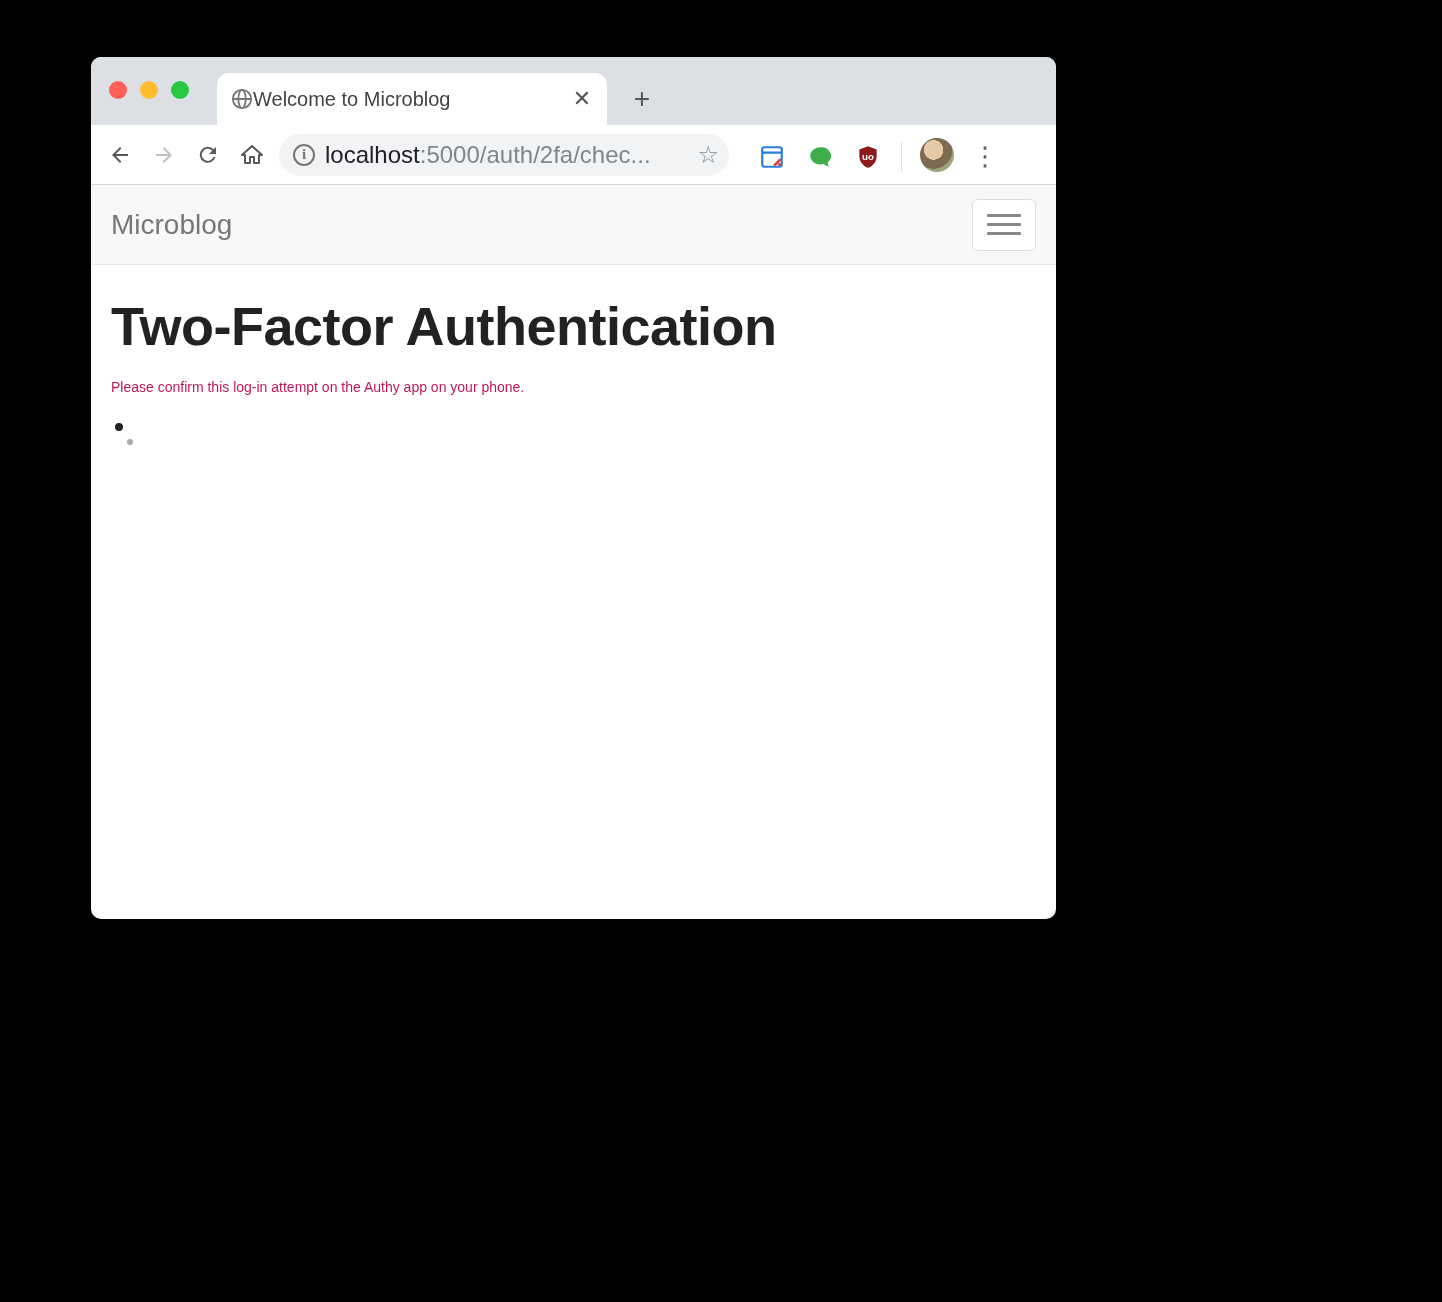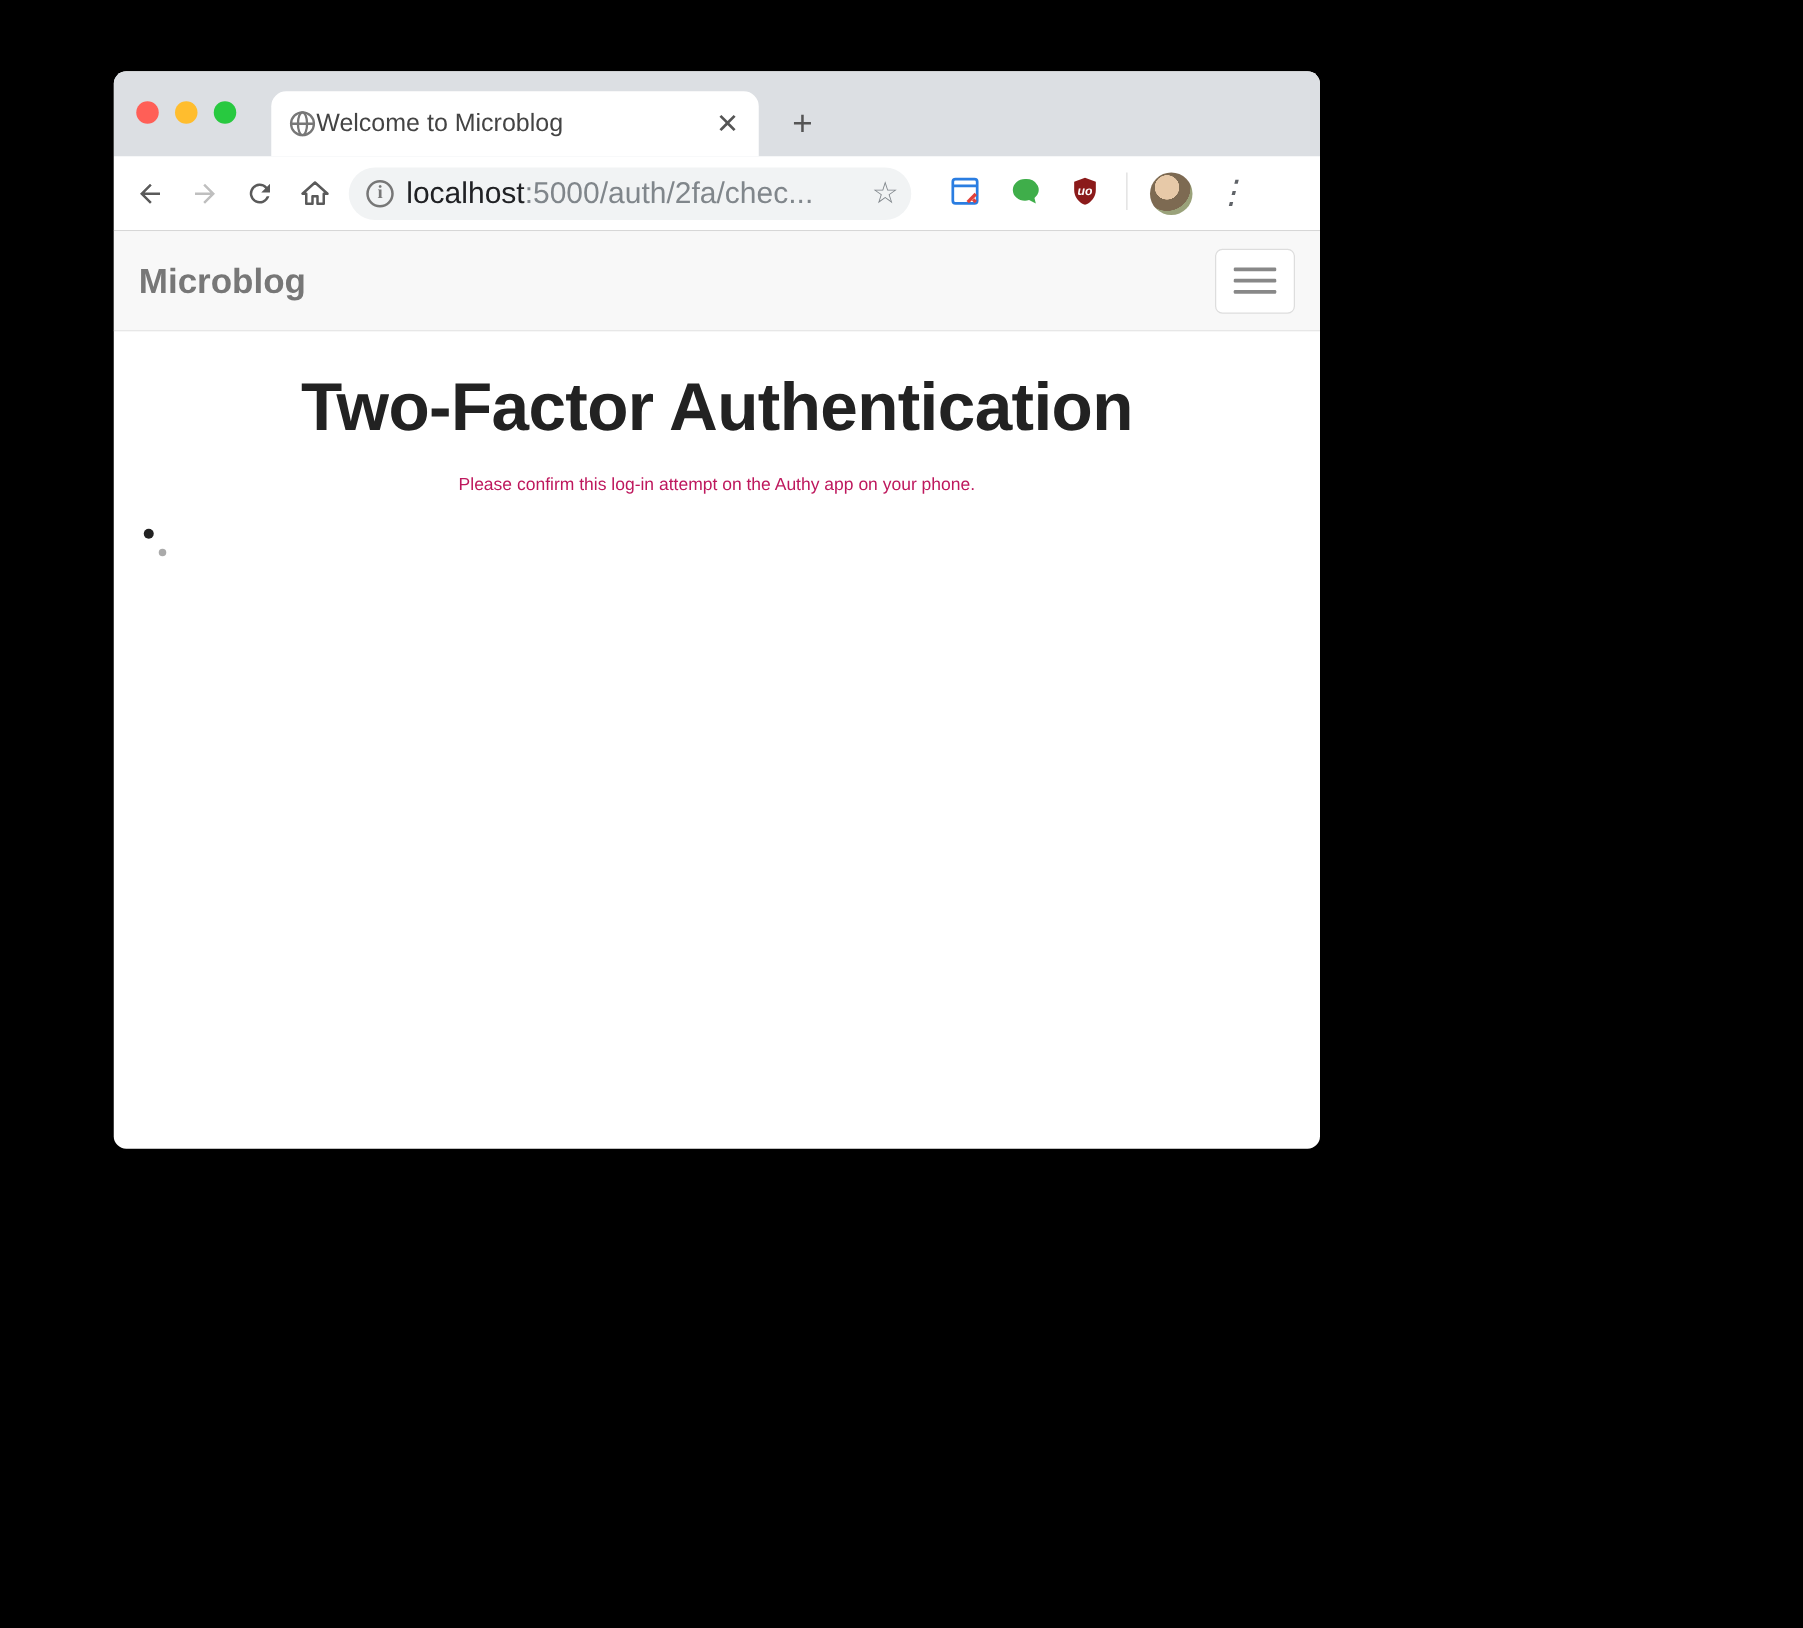--- a/index.html
+++ b/index.html
@@ -126,24 +126,23 @@
     }
     .url-dim { color: #80868b; }
     .star {
       color: #80868b;
       font-size: 24px;
       cursor: pointer;
       margin-left: 4px;
     }
     .ext-row {
       display:flex;
-      align-items:flex-start;
+      align-items:flex-end;
       gap: 18px;
       margin-left: 18px;
-      font-style: italic;
     }
     .ext {
       width: 30px; height: 30px;
       display:flex; align-items:center; justify-content:center;
       cursor: pointer;
     }
     .sep {
       width:1px; height: 30px; background:#ddd;
     }
     .avatar {
@@ -160,21 +159,20 @@
     }
     
     .app-nav {
       height: 80px;
       background: #f8f8f8;
       border-bottom: 1px solid #e7e7e7;
       display:flex;
       align-items:center;
       justify-content: space-between;
       padding: 0 20px 0 20px;
-      font-weight: bold;
     }
     .brand {
       font-size: 28px;
       color: #777;
     }
     .hamburger {
       width: 64px; height: 52px;
       border:1px solid #ddd;
       border-radius: 6px;
       display:flex; flex-direction:column;
@@ -185,21 +183,20 @@
     }
     .hamburger span {
       display:block;
       width: 34px;
       height: 3px;
       background:#888;
       border-radius:1px;
     }
     .content {
       padding: 30px 20px;
-      text-align: center;
     }
     .content h1 {
       font-size: 54px;
       font-weight: 700;
       color: #222;
       margin-bottom: 22px;
       letter-spacing: -0.5px;
     }
     .content p {
       font-size: 14px;

